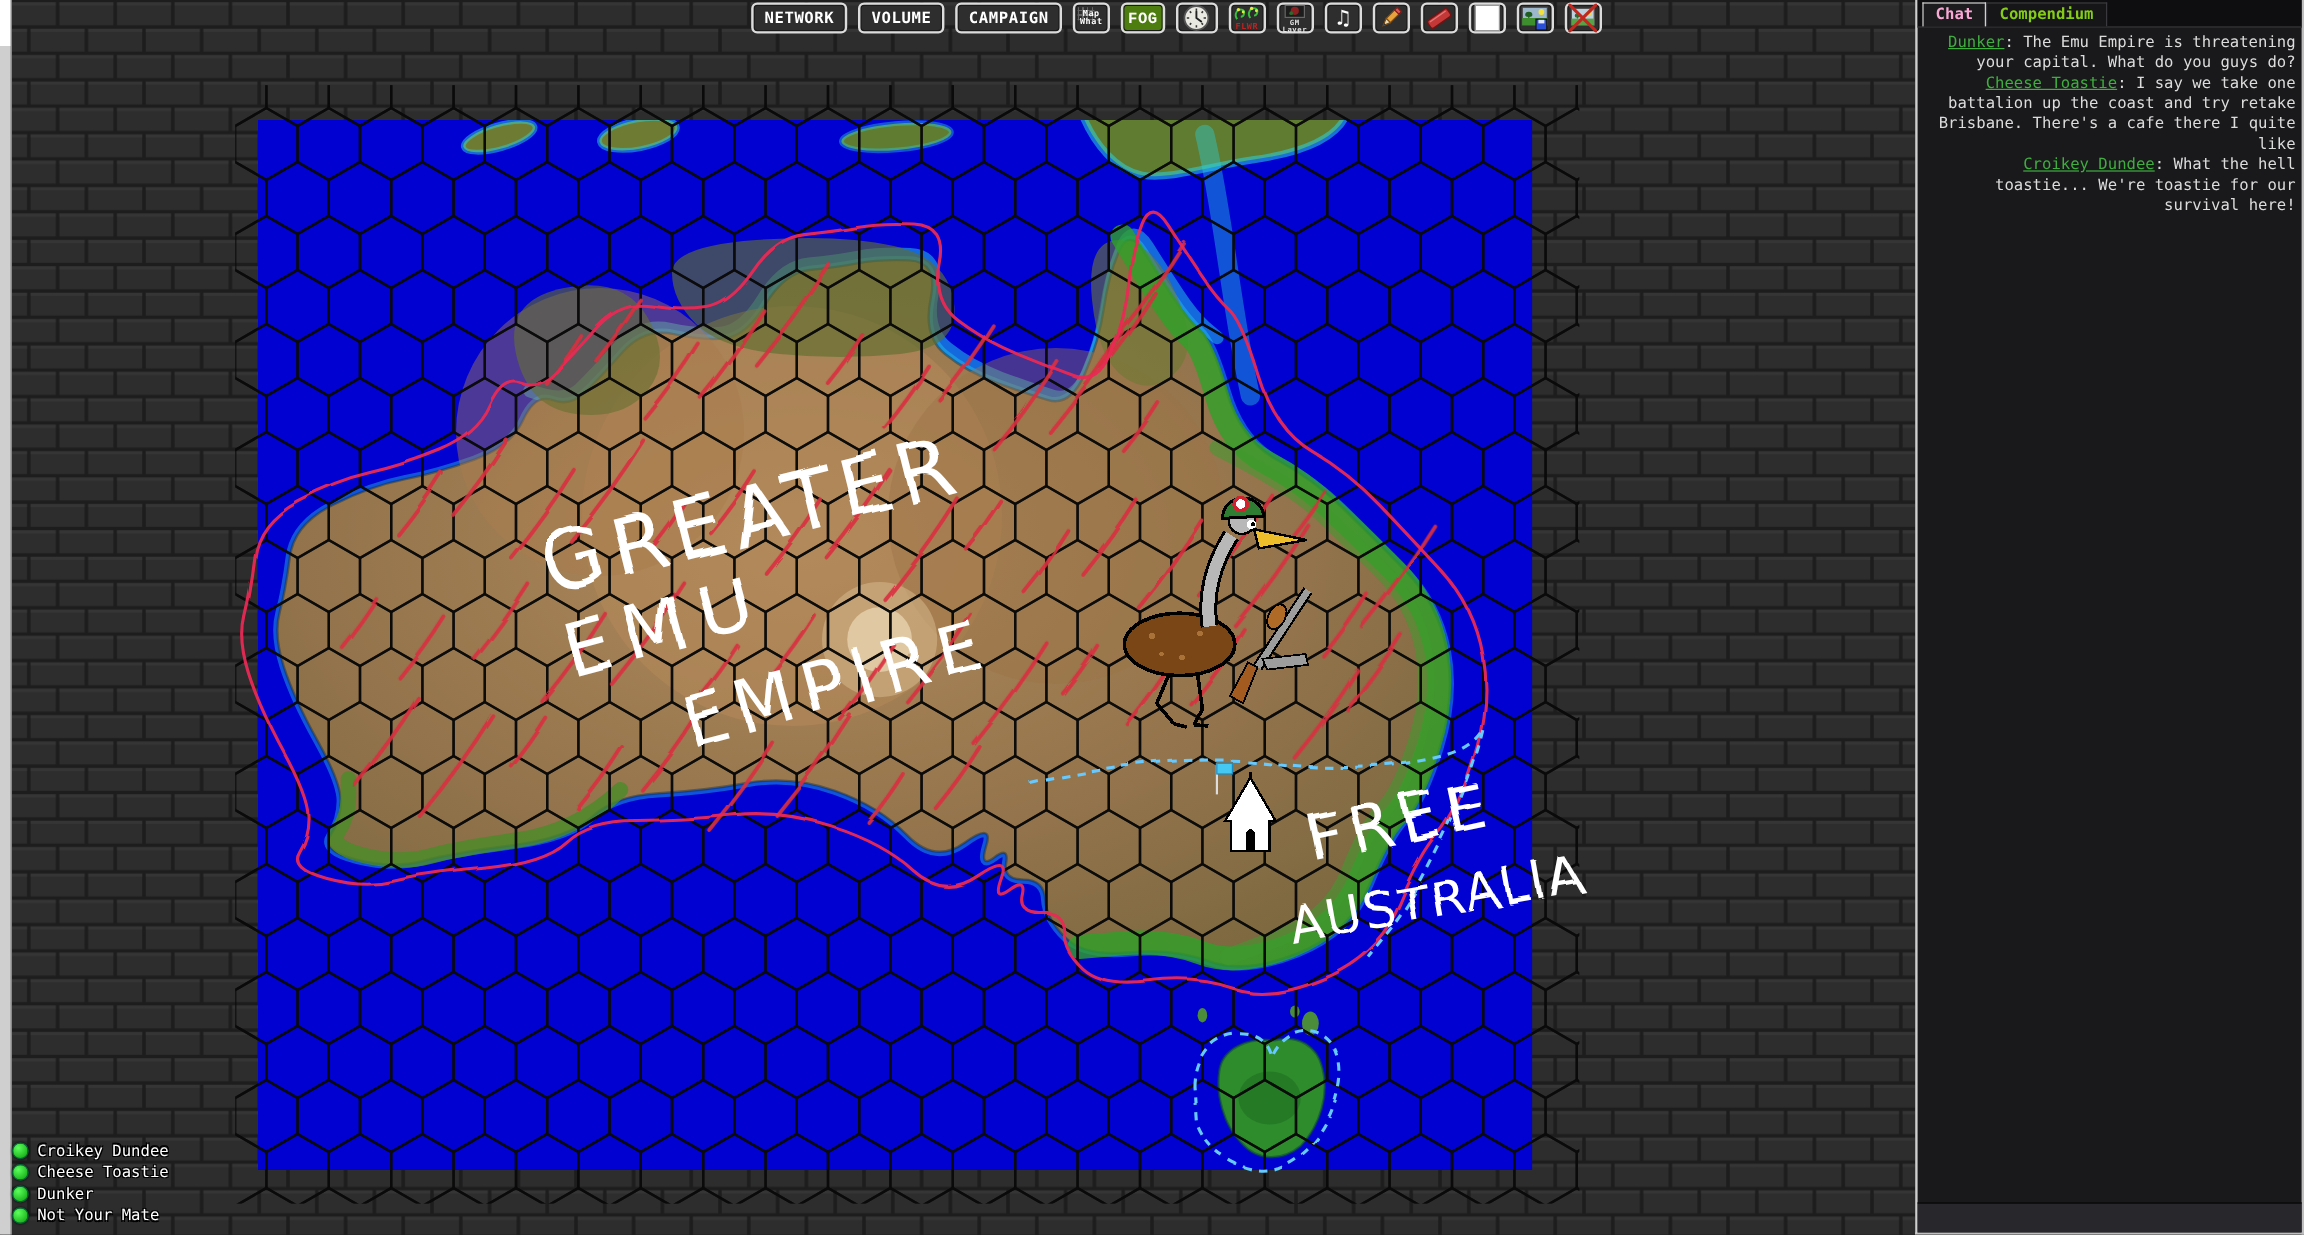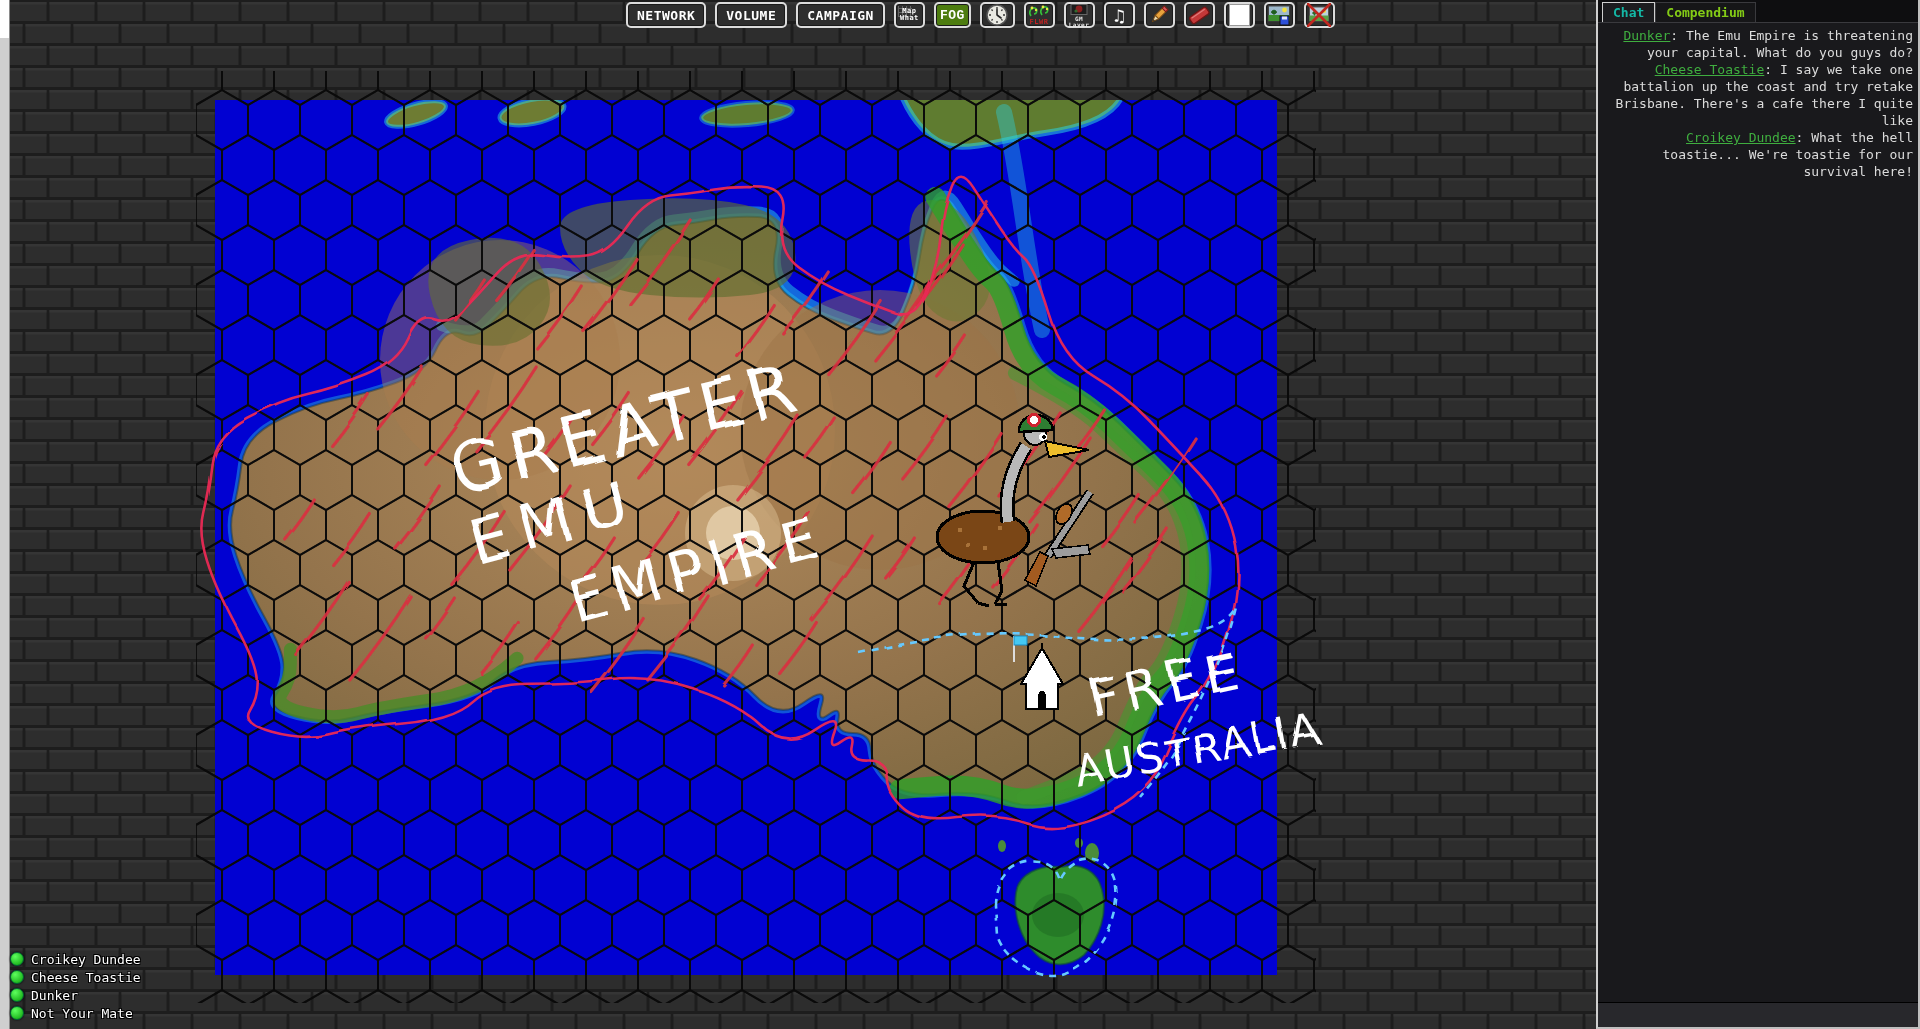--- a/index.html
+++ b/index.html
@@ -22,21 +22,21 @@
   .mg-label{font:bold 7px "DejaVu Sans Mono",monospace;line-height:7px;text-align:center;color:#fff;position:relative;z-index:2;}
   .mg-art{position:absolute;left:2px;top:2px;width:14px;height:11px;opacity:.5;
     background:repeating-linear-gradient(0deg,#9a9a9a 0 1px,transparent 1px 4px),
                repeating-linear-gradient(90deg,#9a9a9a 0 1px,transparent 1px 4px);}
   
   #chat-panel{position:absolute;left:1596px;top:0;width:324px;height:1029px;z-index:6;
     background:#19191c;border-left:2px solid #cfcfcf;border-right:2px solid #bfbfbf;border-bottom:2px solid #bfbfbf;
     box-sizing:border-box;display:flex;flex-direction:column;}
   #tabbar{height:22px;background:#0e0e10;display:flex;align-items:flex-end;border-bottom:1px solid #3a3a3e;}
   .tab{font:bold 13px "DejaVu Sans Mono",monospace;padding:2px 10px 2px 10px;cursor:pointer;}
-  .tab.active{color:#14b8a6;background:#1c1c1f;border:1px solid #cfcfcf;border-bottom:none;margin-left:4px;}
+  .tab.active{color:#f9a8d4;background:#1c1c1f;border:1px solid #cfcfcf;border-bottom:none;margin-left:4px;}
   .tab.inactive{color:#84cc16;border:1px solid #3a3a3e;border-bottom:none;background:#161618;}
   #messages{flex:1 1 auto;padding:4px 5px;font:13px "DejaVu Sans Mono","Liberation Mono",monospace;
     line-height:17px;color:#dcdcdc;overflow:hidden;text-align:right;}
   .msg{margin:0;}
   .msg-name{color:#3fae3f;text-decoration:underline;}
   #chat-input{height:24px;background:#28282c;border-top:1px solid #000;margin:0;
     color:#ddd;font:13px "DejaVu Sans Mono",monospace;padding:0 6px;outline:none;border-left:none;border-right:none;border-bottom:none;}
   
   #players{position:absolute;left:10px;top:950px;z-index:5;}
   .player-row{display:flex;align-items:center;height:18px;gap:7px;}

